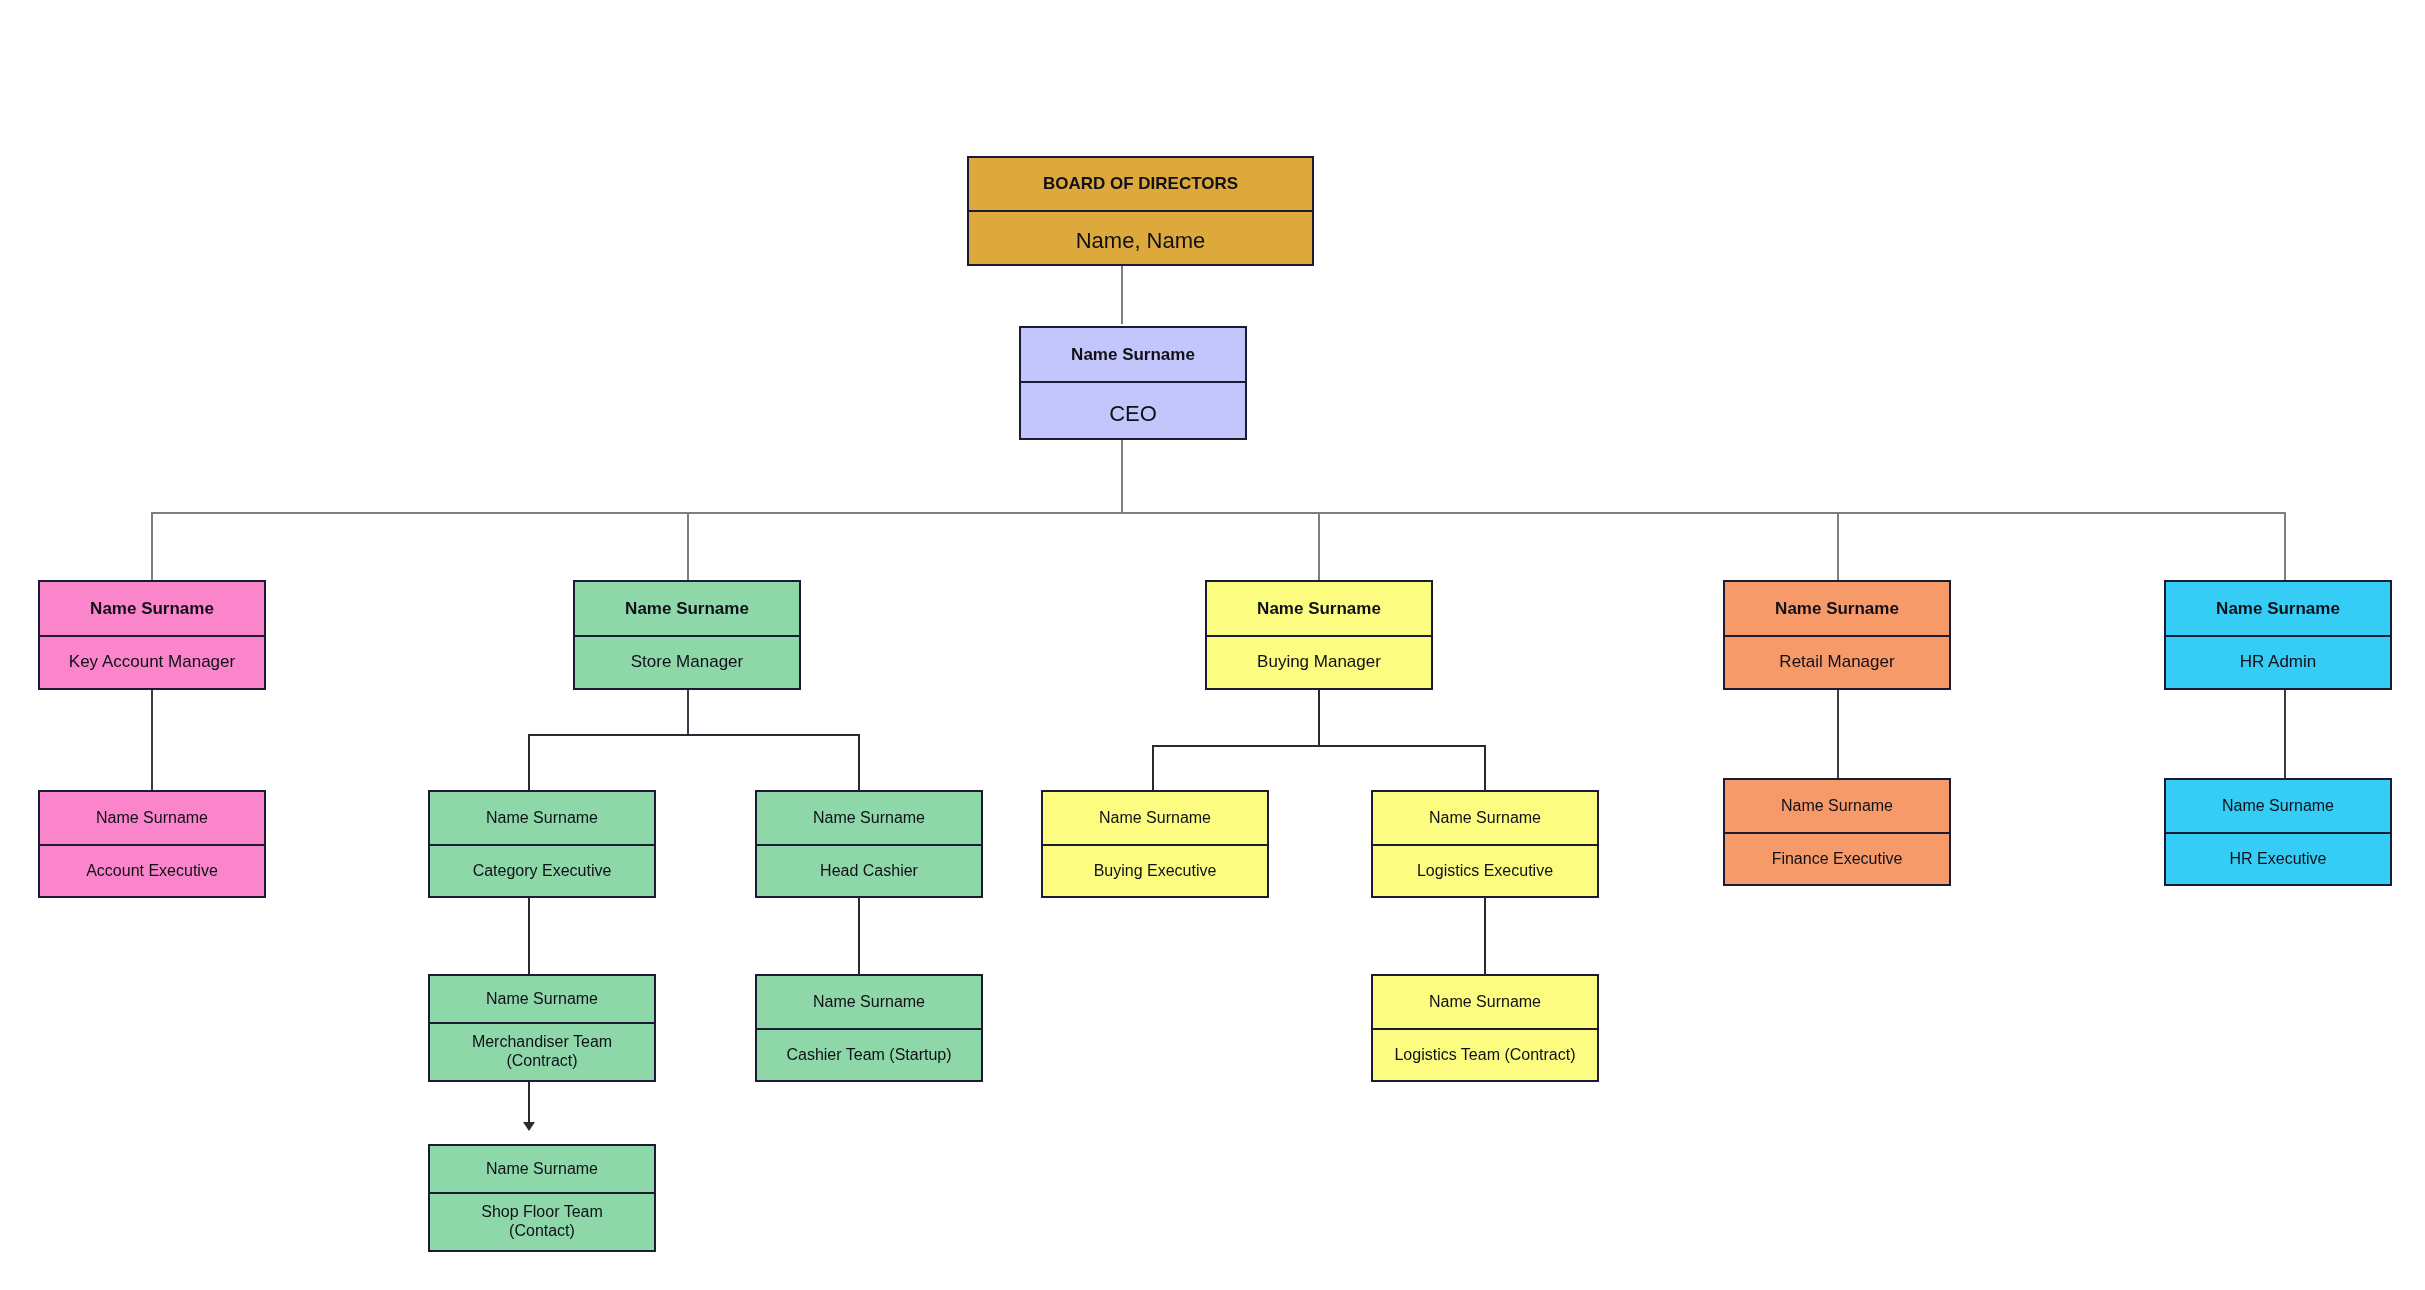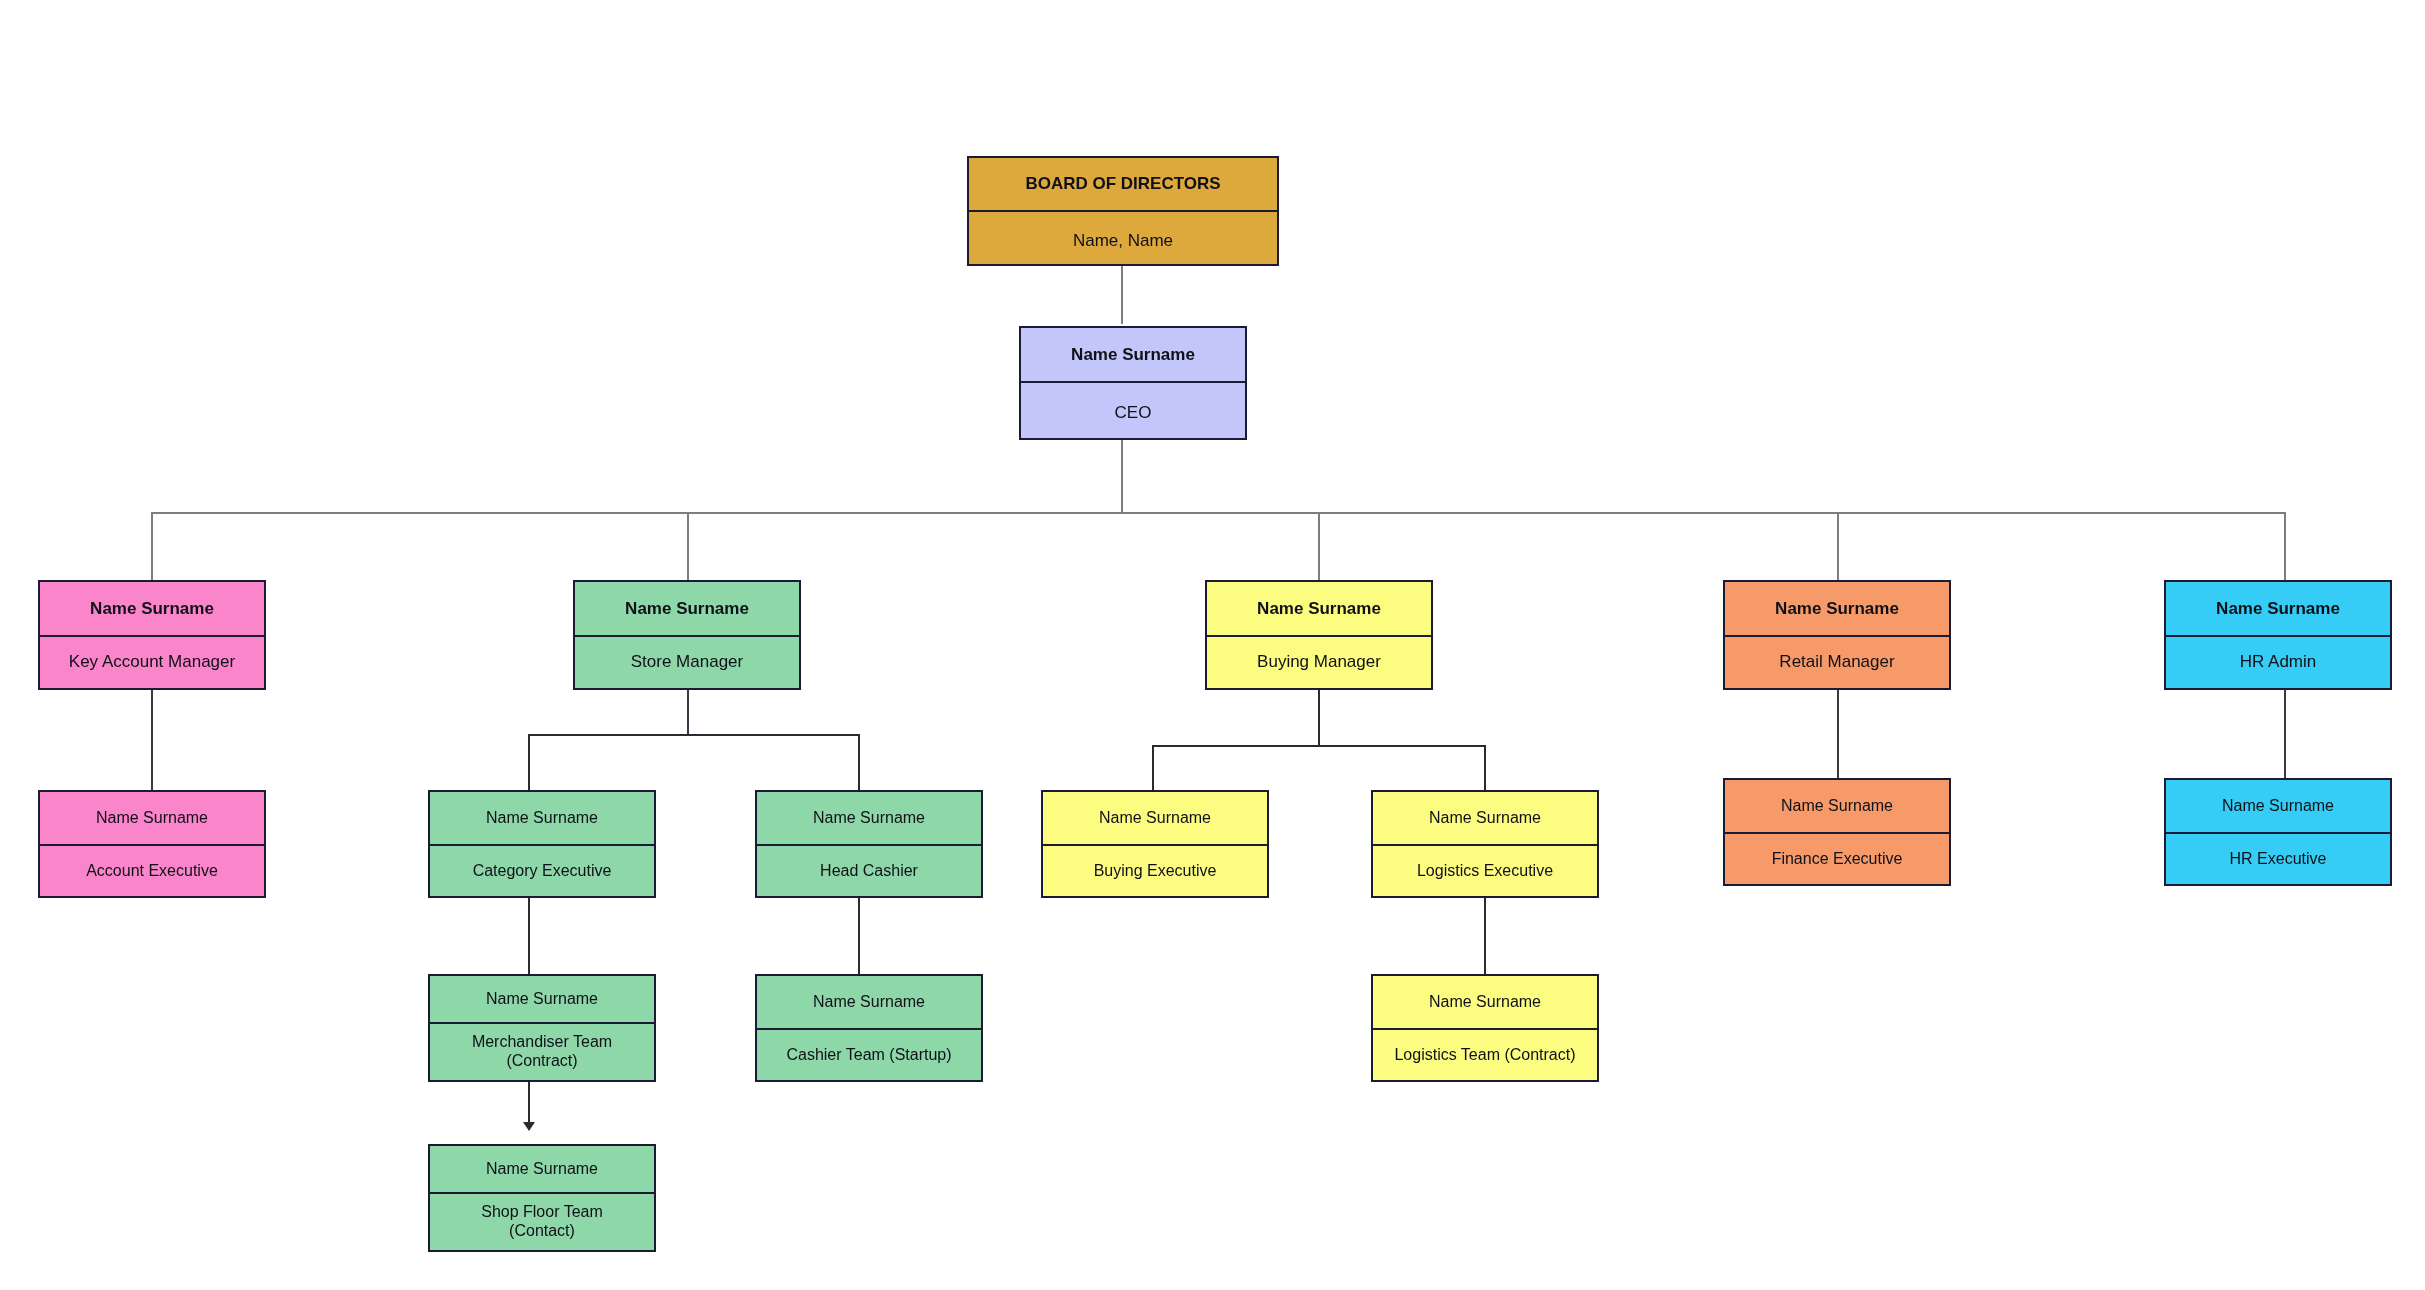--- a/index.html
+++ b/index.html
@@ -70,21 +70,21 @@
     display: flex;
     align-items: center;
     justify-content: center;
     text-align: center;
     color: #101018;
     line-height: 1.18;
     padding: 0 6px;
     white-space: pre-line;
   }
   .node.lvl-top .cell-name  { font-weight: bold; font-size: 17px; }
-  .node.lvl-top .cell-role  { font-weight: normal; font-size: 17px; margin-top: 6px; }
+  .node.lvl-top .cell-role  { font-weight: normal; font-size: 22px; margin-top: 6px; }
   .node.lvl-mgr .cell-name  { font-weight: bold; font-size: 17px; }
   .node.lvl-mgr .cell-role  { font-weight: normal; font-size: 17px; text-align: right; }
   .node.lvl-sub .cell-name  { font-weight: normal; font-size: 16px; }
   .node.lvl-sub .cell-role  { font-weight: normal; font-size: 16px; }
 </style>
 </head>
 <body>
 
 <div id="canvas">
 
@@ -118,21 +118,21 @@
   <div class="conn h darker" style="left:1152px; top:745px; width:333px;"></div>
   <div class="conn v darker" style="left:1152px; top:745px; height:45px;"></div>
   <div class="conn v darker" style="left:1484px; top:745px; height:45px;"></div>
 
   <div class="conn v darker" style="left:1484px; top:898px; height:84px;"></div>
 
   <div class="conn v dark" style="left:1837px; top:690px; height:88px;"></div>
 
   <div class="conn v dark" style="left:2284px; top:690px; height:88px;"></div>
 
-  <div class="node lvl-top" style="left:967px; top:156px; width:312px; height:110px; background:#dda93c;">
+  <div class="node lvl-top" style="left:967px; top:156px; width:347px; height:110px; background:#dda93c;">
     <div class="cell-name" style="height:54px;">BOARD OF DIRECTORS</div>
     <div class="cell-role">Name, Name</div>
   </div>
 
   <div class="node lvl-top" style="left:1019px; top:326px; width:228px; height:114px; background:#c2c6fb;">
     <div class="cell-name" style="height:55px;">Name Surname</div>
     <div class="cell-role">CEO</div>
   </div>
 
   <div class="node lvl-mgr" style="left:38px; top:580px; width:228px; height:110px; background:#fa85cb;">

